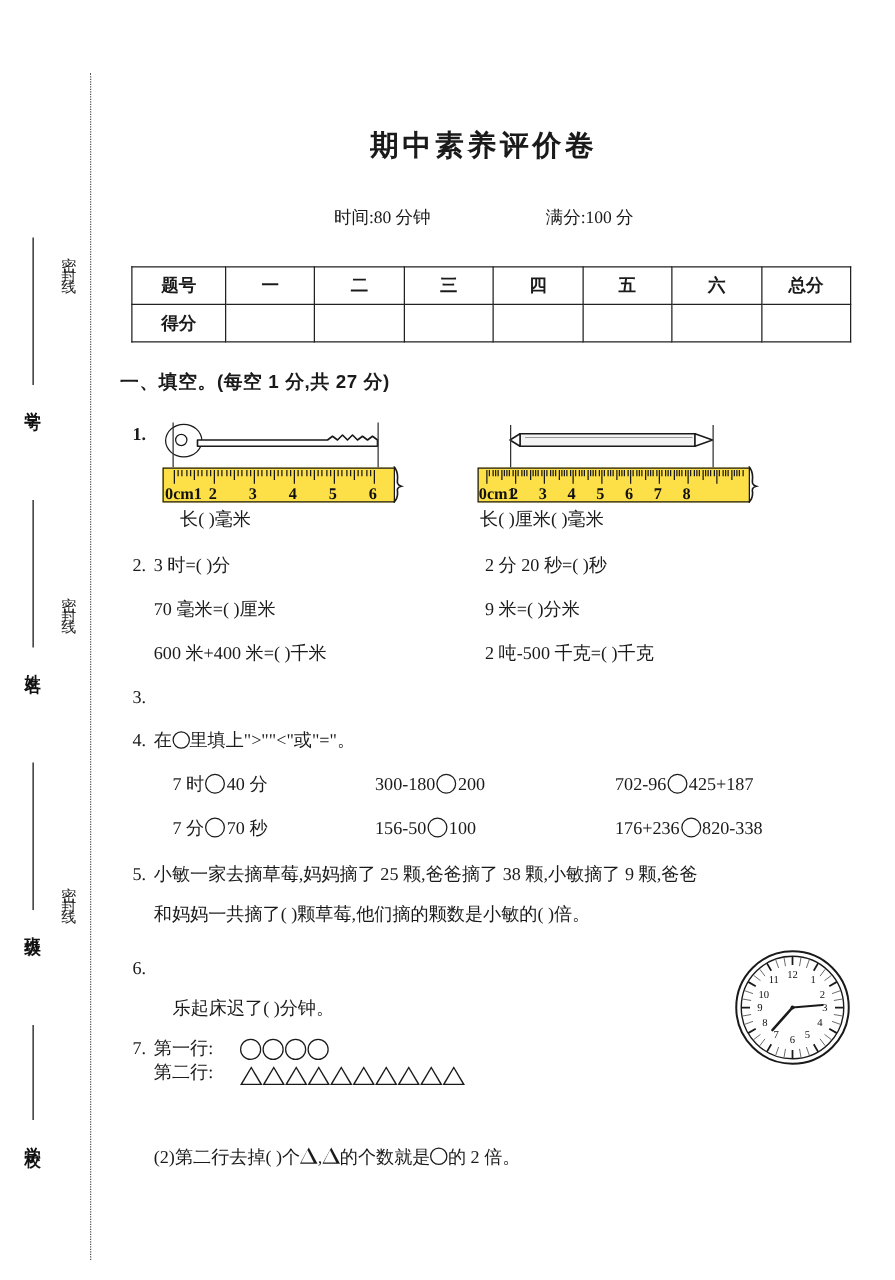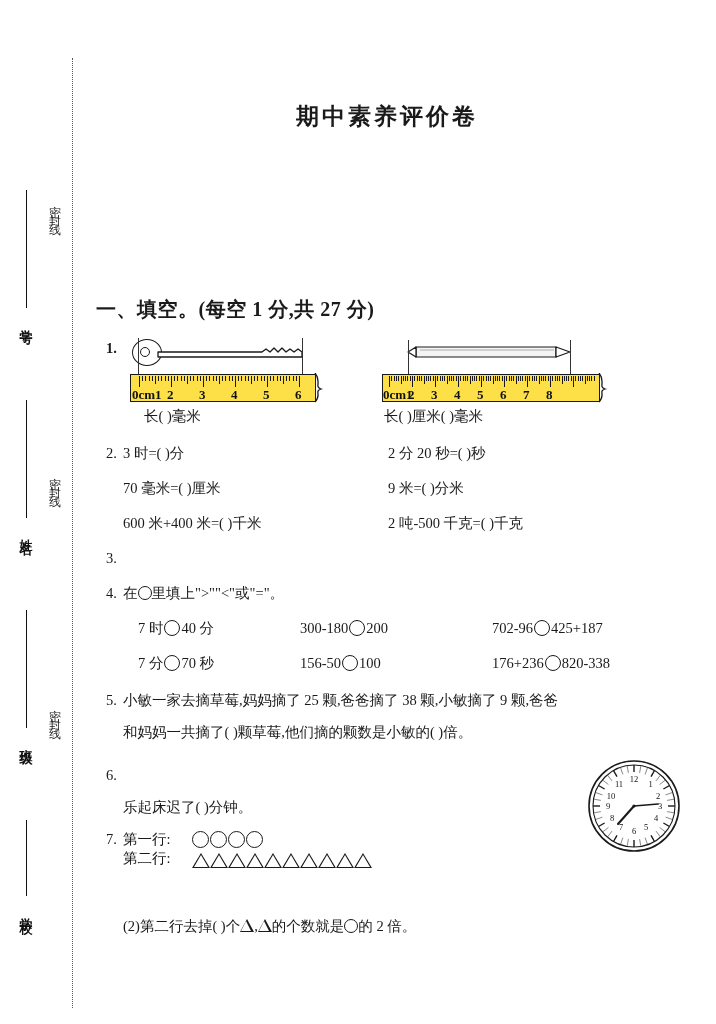--- a/index.html
+++ b/index.html
@@ -107,23 +107,23 @@
     text-align: center;
     font-size: 14px;
     font-weight: bold;
     font-family: "Liberation Sans", sans-serif;
   }
   #score-table td.hdr-first { width: 72px; }
 
   
   .section-head {
     position: absolute;
-    font-size: 20px;
+    font-size: 15px;
     font-weight: bold;
-    font-family: Liberation Serif, serif;
+    font-family: Liberation Sans, sans-serif;
     letter-spacing: 0.5px;
   }
 
   
   .q {
     position: absolute;
     font-size: 14.5px;
     line-height: 21px;
     white-space: nowrap;
   }
@@ -275,21 +275,49 @@
   <div class="info-rule" style="top:820px;height:76px;"></div>
   <div class="info-label" style="top:900px;">
     <span style="writing-mode:vertical-rl;display:inline-block;letter-spacing:3px;">学校</span>
   </div>
 </div>
 
 <div id="sheet">
 
   <div id="paper-title">期中素养评价卷</div>
 
-
+  <div id="exam-meta">
+    <span>时间:80 分钟</span>
+    <span>满分:100 分</span>
+  </div>
+
+  <table id="score-table">
+    <tbody>
+      <tr>
+        <td class="hdr-first">题号</td>
+        <td>一</td>
+        <td>二</td>
+        <td>三</td>
+        <td>四</td>
+        <td>五</td>
+        <td>六</td>
+        <td>总分</td>
+      </tr>
+      <tr>
+        <td class="hdr-first">得分</td>
+        <td></td>
+        <td></td>
+        <td></td>
+        <td></td>
+        <td></td>
+        <td></td>
+        <td></td>
+      </tr>
+    </tbody>
+  </table>
 
   <div class="section-head" style="top:296px;left:4px;">一、填空。(每空 1 分,共 27 分)</div>
 
   <div class="q" style="top:338px;left:14px;font-weight:bold;">1.</div>
 
   <div class="ruler-fig" style="top:336px;left:36px;width:192px;height:68px;">
 
     <div class="key-head" style="left:4px; top:3px; width:28px; height:25px;"></div>
     <div class="key-hole" style="left:12px; top:11px; width:8px; height:8px;"></div>
     <svg width="160" height="34" style="position:absolute;left:26px;top:2px;">
@@ -518,21 +546,21 @@
   </div>
   <div class="q" style="top:653px;left:400px;">
     <span>176+236</span><span class="cmp-circle"></span><span>820-338</span>
   </div>
 
   <div class="q" style="top:690px;left:14px;">5.</div>
   <div class="q" style="top:690px;left:31px;">小敏一家去摘草莓,妈妈摘了 25 颗,爸爸摘了 38 颗,小敏摘了 9 颗,爸爸</div>
   <div class="q" style="top:722px;left:31px;">和妈妈一共摘了(          )颗草莓,他们摘的颗数是小敏的(          )倍。</div>
 
   <div class="q" style="top:765px;left:14px;">6.</div>
-  <div class="q" style="top:797px;left:31px;">乐起床迟了(          )分钟。</div>
+  <div class="q" style="top:797px;left:46px;">乐起床迟了(          )分钟。</div>
 
   <div id="clock-fig" style="top:758px;left:494px;">
     <svg width="96" height="96" viewBox="0 0 96 96">
       <circle cx="48" cy="48" r="45" fill="#ffffff" stroke="#1a1a1a" stroke-width="1.6"></circle>
       <circle cx="48" cy="48" r="41" fill="#ffffff" stroke="#1a1a1a" stroke-width="1.1"></circle>
       <g stroke="#1a1a1a" stroke-width="1.4">
         <line x1="48" y1="7" x2="48" y2="14"></line>
         <line x1="68.5" y1="12.5" x2="65" y2="18.6"></line>
         <line x1="83.5" y1="27.5" x2="77.4" y2="31"></line>
         <line x1="89" y1="48" x2="82" y2="48"></line>

